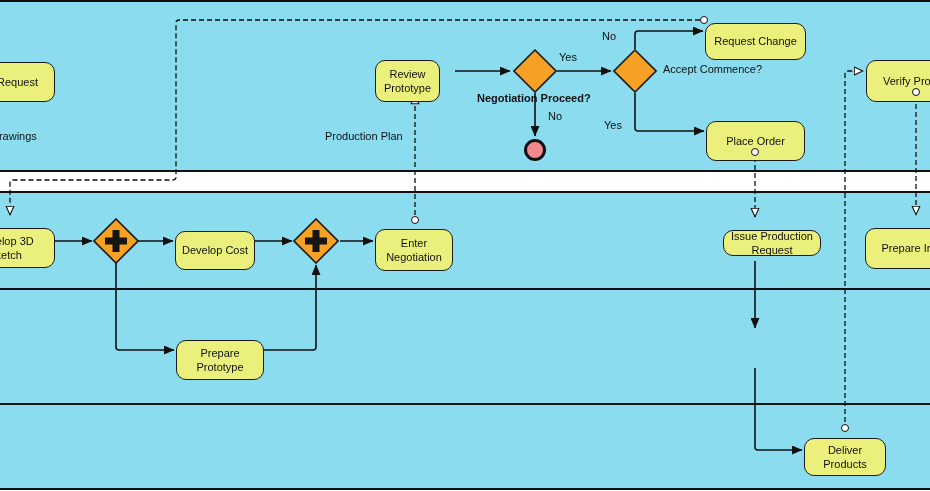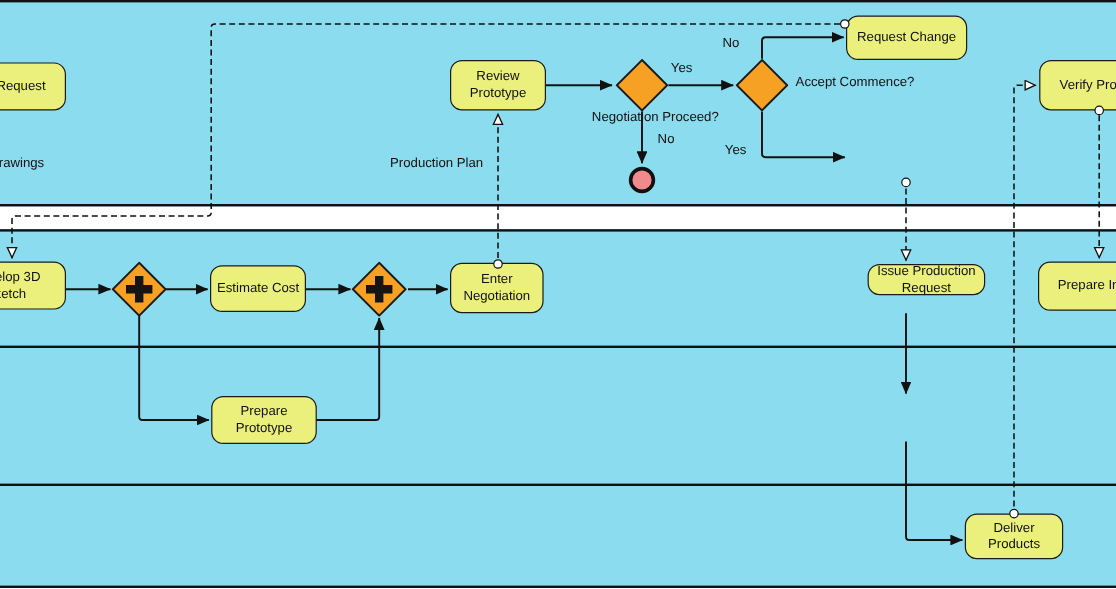--- a/index.html
+++ b/index.html
@@ -11,30 +11,30 @@
         border-top:2px solid #111;border-bottom:2px solid #111;box-sizing:border-box;}
   #pool-top{top:0;height:172px;}
   #pool-bottom{top:191px;height:299px;}
   .lane-line{position:absolute;left:0;width:930px;height:2px;background:#111;}
   svg.flows{position:absolute;left:0;top:0;pointer-events:none;}
   .sf{stroke:#111;stroke-width:1.6;fill:none;}
   .mf{stroke:#111;stroke-width:1.3;fill:none;stroke-dasharray:5 3;}
   .task{
     position:absolute;background:#EBF07D;border:1.5px solid #1b1b1b;border-radius:10px;
     display:flex;align-items:center;justify-content:center;text-align:center;
-    font-size:11px;line-height:1.3;box-sizing:border-box;padding:2px;
+    font-size:11px;line-height:1.3;box-sizing:border-box;padding:2px;margin-top:10px;
   }
   .gateway{position:absolute;}
   .gw{fill:#F7A124;stroke:#1b1b1b;stroke-width:1.6;}
   .gw-plus{stroke:#151515;stroke-width:7;fill:none;}
   .end-event{position:absolute;width:16px;height:16px;border:3px solid #111;
              border-radius:50%;background:#F08A8D;box-sizing:content-box;}
   .msrc{position:absolute;width:6px;height:6px;background:#fff;border:1.2px solid #111;border-radius:50%;}
   .lbl{position:absolute;font-size:11px;white-space:nowrap;}
-  .lbl-center{text-align:right;}
+  .lbl-center{text-align:left;font-weight:bold;}
 </style>
 </head>
 <body>
 
 <div id="canvas">
 
   <div id="pool-top" class="pool"></div>
   <div id="pool-bottom" class="pool"></div>
   <div class="lane-line" style="top:288px"></div>
   <div class="lane-line" style="top:403px"></div>
@@ -66,35 +66,38 @@
     <path class="mf" marker-end="url(#oarr)" d="M700,20 H179 Q176,20 176,23 V177 Q176,180 173,180 H13 Q10,180 10,183 V215"></path>
     <path class="mf" marker-end="url(#oarr)" d="M415,215 V95"></path>
     <path class="mf" marker-end="url(#oarr)" d="M755,157 V217"></path>
     <path class="mf" marker-end="url(#oarr)" d="M845,422 V74 Q845,71 848,71 H863"></path>
     <path class="mf" marker-end="url(#oarr)" d="M916,96 V215"></path>
   </svg>
 
   <div class="task" style="left:-20px;top:52px;width:75px;height:40px">
     <span>Request</span>
   </div>
-  <div class="task" style="left:375px;top:50px;width:80px;height:42px">
+  <div class="task" style="left:375px;top:50px;width:65px;height:42px">
     <span>Review Prototype</span>
   </div>
   <div class="task" style="left:705px;top:13px;width:101px;height:37px">
     <span>Request Change</span>
+  </div>
+  <div class="task" style="left:706px;top:111px;width:99px;height:40px">
+    <span>Place Order</span>
   </div>
   <div class="task" style="left:866px;top:50px;width:108px;height:42px">
     <span>Verify Products</span>
   </div>
 
   <div class="task" style="left:-45px;top:218px;width:100px;height:40px">
     <span>Develop 3D Sketch</span>
   </div>
   <div class="task" style="left:175px;top:221px;width:80px;height:39px">
-    <span>Estimate Cost</span>
+    <span>Develop Cost</span>
   </div>
   <div class="task" style="left:375px;top:219px;width:78px;height:42px">
     <span>Enter Negotiation</span>
   </div>
   <div class="task" style="left:723px;top:220px;width:98px;height:26px">
     <span>Issue Production Request</span>
   </div>
   <div class="task" style="left:865px;top:218px;width:110px;height:41px">
     <span>Prepare Invoice</span>
   </div>

